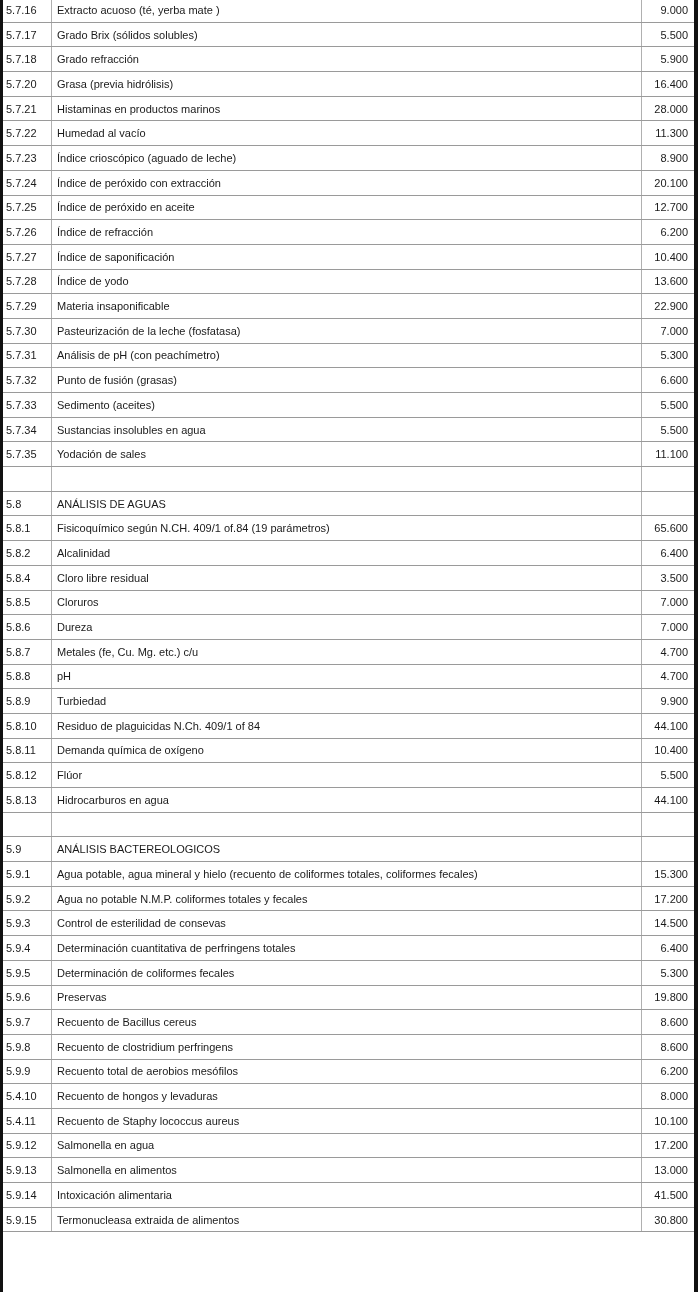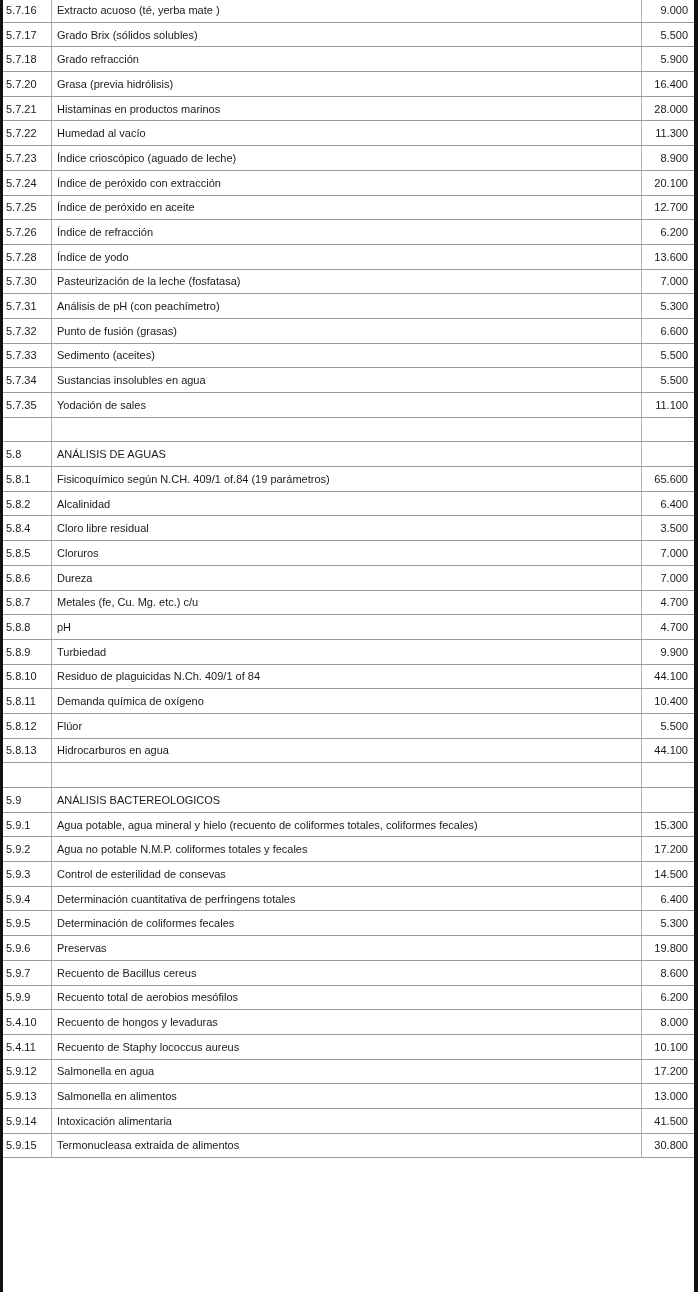--- a/index.html
+++ b/index.html
@@ -67,25 +67,35 @@
         <td class="code">5.7.25</td>
         <td class="desc">Índice de peróxido en aceite</td>
         <td class="price">12.700</td>
       </tr>
       <tr>
         <td class="code">5.7.26</td>
         <td class="desc">Índice de refracción</td>
         <td class="price">6.200</td>
       </tr>
       <tr>
+        <td class="code">5.7.27</td>
+        <td class="desc">Índice de saponificación</td>
+        <td class="price">10.400</td>
+      </tr>
+      <tr>
         <td class="code">5.7.28</td>
         <td class="desc">Índice de yodo</td>
         <td class="price">13.600</td>
       </tr>
       <tr>
+        <td class="code">5.7.29</td>
+        <td class="desc">Materia insaponificable</td>
+        <td class="price">22.900</td>
+      </tr>
+      <tr>
         <td class="code">5.7.30</td>
         <td class="desc">Pasteurización de la leche (fosfatasa)</td>
         <td class="price">7.000</td>
       </tr>
       <tr>
         <td class="code">5.7.31</td>
         <td class="desc">Análisis de pH (con peachímetro)</td>
         <td class="price">5.300</td>
       </tr>
       <tr>
@@ -214,20 +224,25 @@
         <td class="price">5.300</td>
       </tr>
       <tr>
         <td class="code">5.9.6</td>
         <td class="desc">Preservas</td>
         <td class="price">19.800</td>
       </tr>
       <tr>
         <td class="code">5.9.7</td>
         <td class="desc">Recuento de Bacillus cereus</td>
+        <td class="price">8.600</td>
+      </tr>
+      <tr>
+        <td class="code">5.9.8</td>
+        <td class="desc">Recuento de clostridium perfringens</td>
         <td class="price">8.600</td>
       </tr>
       <tr>
         <td class="code">5.9.9</td>
         <td class="desc">Recuento total de aerobios mesófilos</td>
         <td class="price">6.200</td>
       </tr>
       <tr>
         <td class="code">5.4.10</td>
         <td class="desc">Recuento de hongos y levaduras</td>

